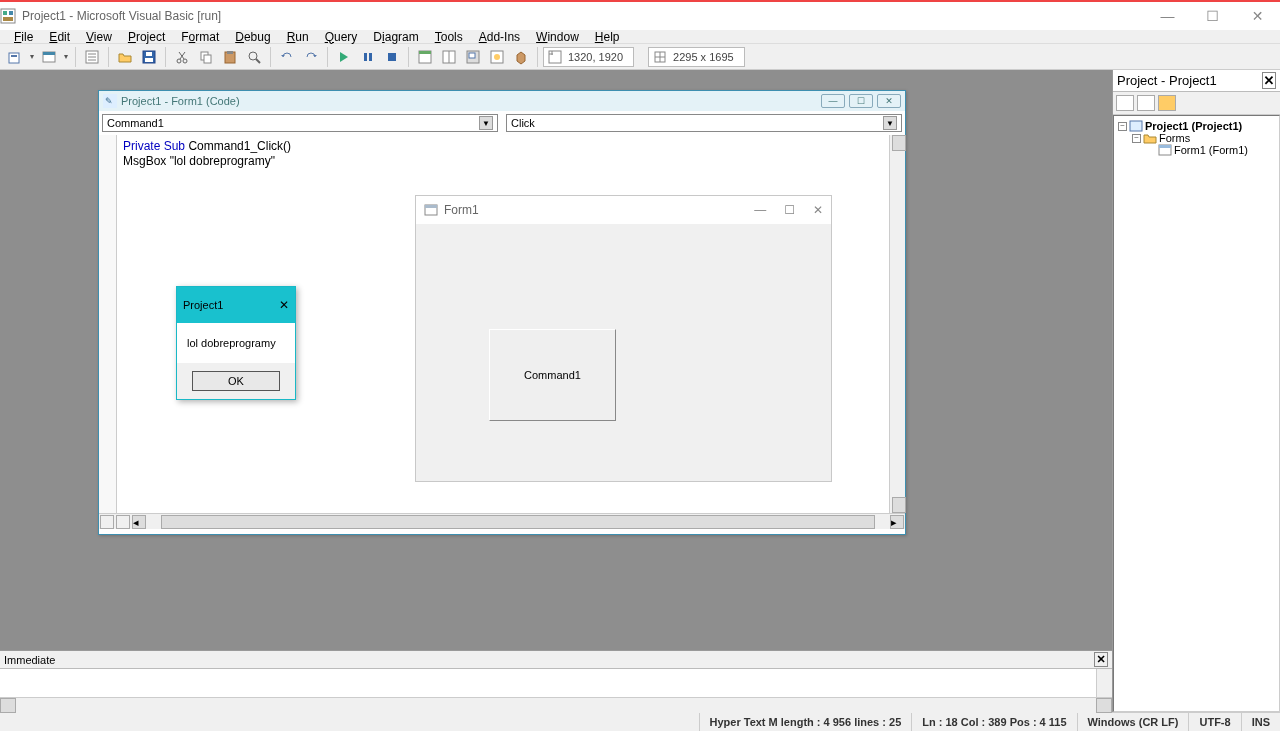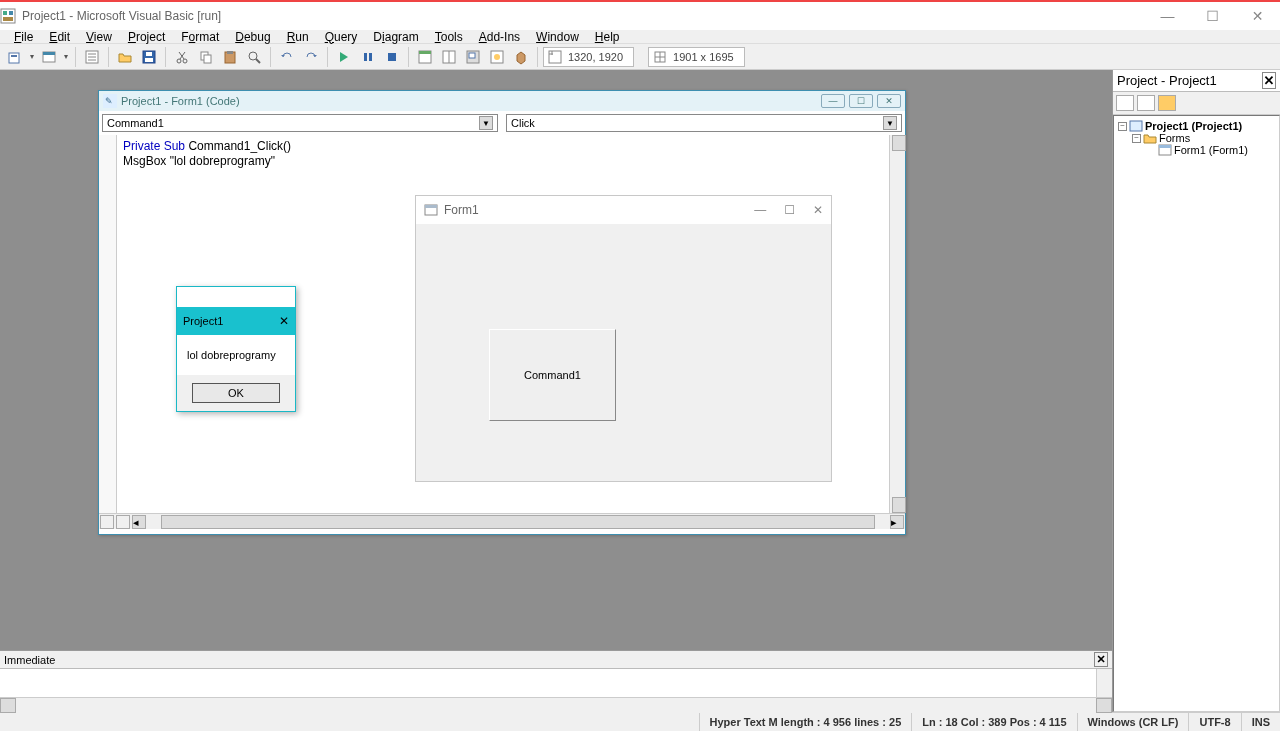--- a/index.html
+++ b/index.html
@@ -62,21 +62,21 @@
 
 .formwin { position:absolute; left:415px; top:125px; width:417px; height:287px; background:#f0f0f0; border:1px solid #c8c8c8;}
 .formwin-title { height:28px; background:#fff; display:flex; align-items:center; padding:0 8px; color:#666; font-size:12px;}
 .formwin-title .icon{ width:14px; height:14px; margin-right:6px;}
 .formwin-title .ctl { margin-left:auto; display:flex; gap:18px; color:#888;}
 .form-body { position:relative; height:256px;}
 .cmd-btn { position:absolute; left:73px; top:105px; width:127px; height:92px; background:#efefef; border:1px solid #888; border-top-color:#fff; border-left-color:#fff; display:flex; align-items:center; justify-content:center; font-size:11px;}
 
 
 .msgbox { position:absolute; left:176px; top:216px; width:120px; background:#fff; border:1px solid #19b8c6; box-shadow:2px 2px 6px rgba(0,0,0,.3);}
-.msgbox-title { height:28px; background:#19c1ce; color:#000; display:flex; align-items:center; padding:0 6px; font-size:11px;margin-top:20px;}
+.msgbox-title { height:36px; background:#19c1ce; color:#000; display:flex; align-items:center; padding:0 6px; font-size:11px;}
 .msgbox-title .x { margin-left:auto; font-size:12px;}
 .msgbox-body { padding:14px 10px; font-size:11px; color:#000;}
 .msgbox-btns { padding:8px; background:#f0f0f0; display:flex; justify-content:center;}
 .msgbox-btn { width:88px; height:20px; border:1px solid #555; background:#e8e8e8; display:flex; align-items:center; justify-content:center; font-size:11px;}
 
 
 .immediate { height:62px; background:#fff; border-top:1px solid #999;}
 .imm-title { height:18px; background:#f0f0f0; border-bottom:1px solid #bbb; display:flex; align-items:center; padding:0 4px; font-size:11px;}
 .imm-title .close{ margin-left:auto; border:1px solid #888; width:14px; text-align:center; font-weight:bold;}
 .imm-body { height:28px; position:relative;}
@@ -260,21 +260,21 @@
       </svg>
     <span class="tb-text">1320, 1920</span>
   </div>
   <div style="width:10px"></div>
   <div class="tb-box">
     <svg width="14" height="14">
         <rect x="2" y="2" width="10" height="10" fill="none" stroke="#888"></rect>
         <line x1="2" y1="7" x2="12" y2="7" stroke="#888"></line>
         <line x1="7" y1="2" x2="7" y2="12" stroke="#888"></line>
       </svg>
-    <span class="tb-text">1901 x 1695</span>
+    <span class="tb-text">2295 x 1695</span>
   </div>
 </div>
 
 <div class="main-row">
 
   <div style="flex:1; display:flex; flex-direction:column;">
     <div class="mdi">
 
       <div class="codewin">
         <div class="codewin-title">

